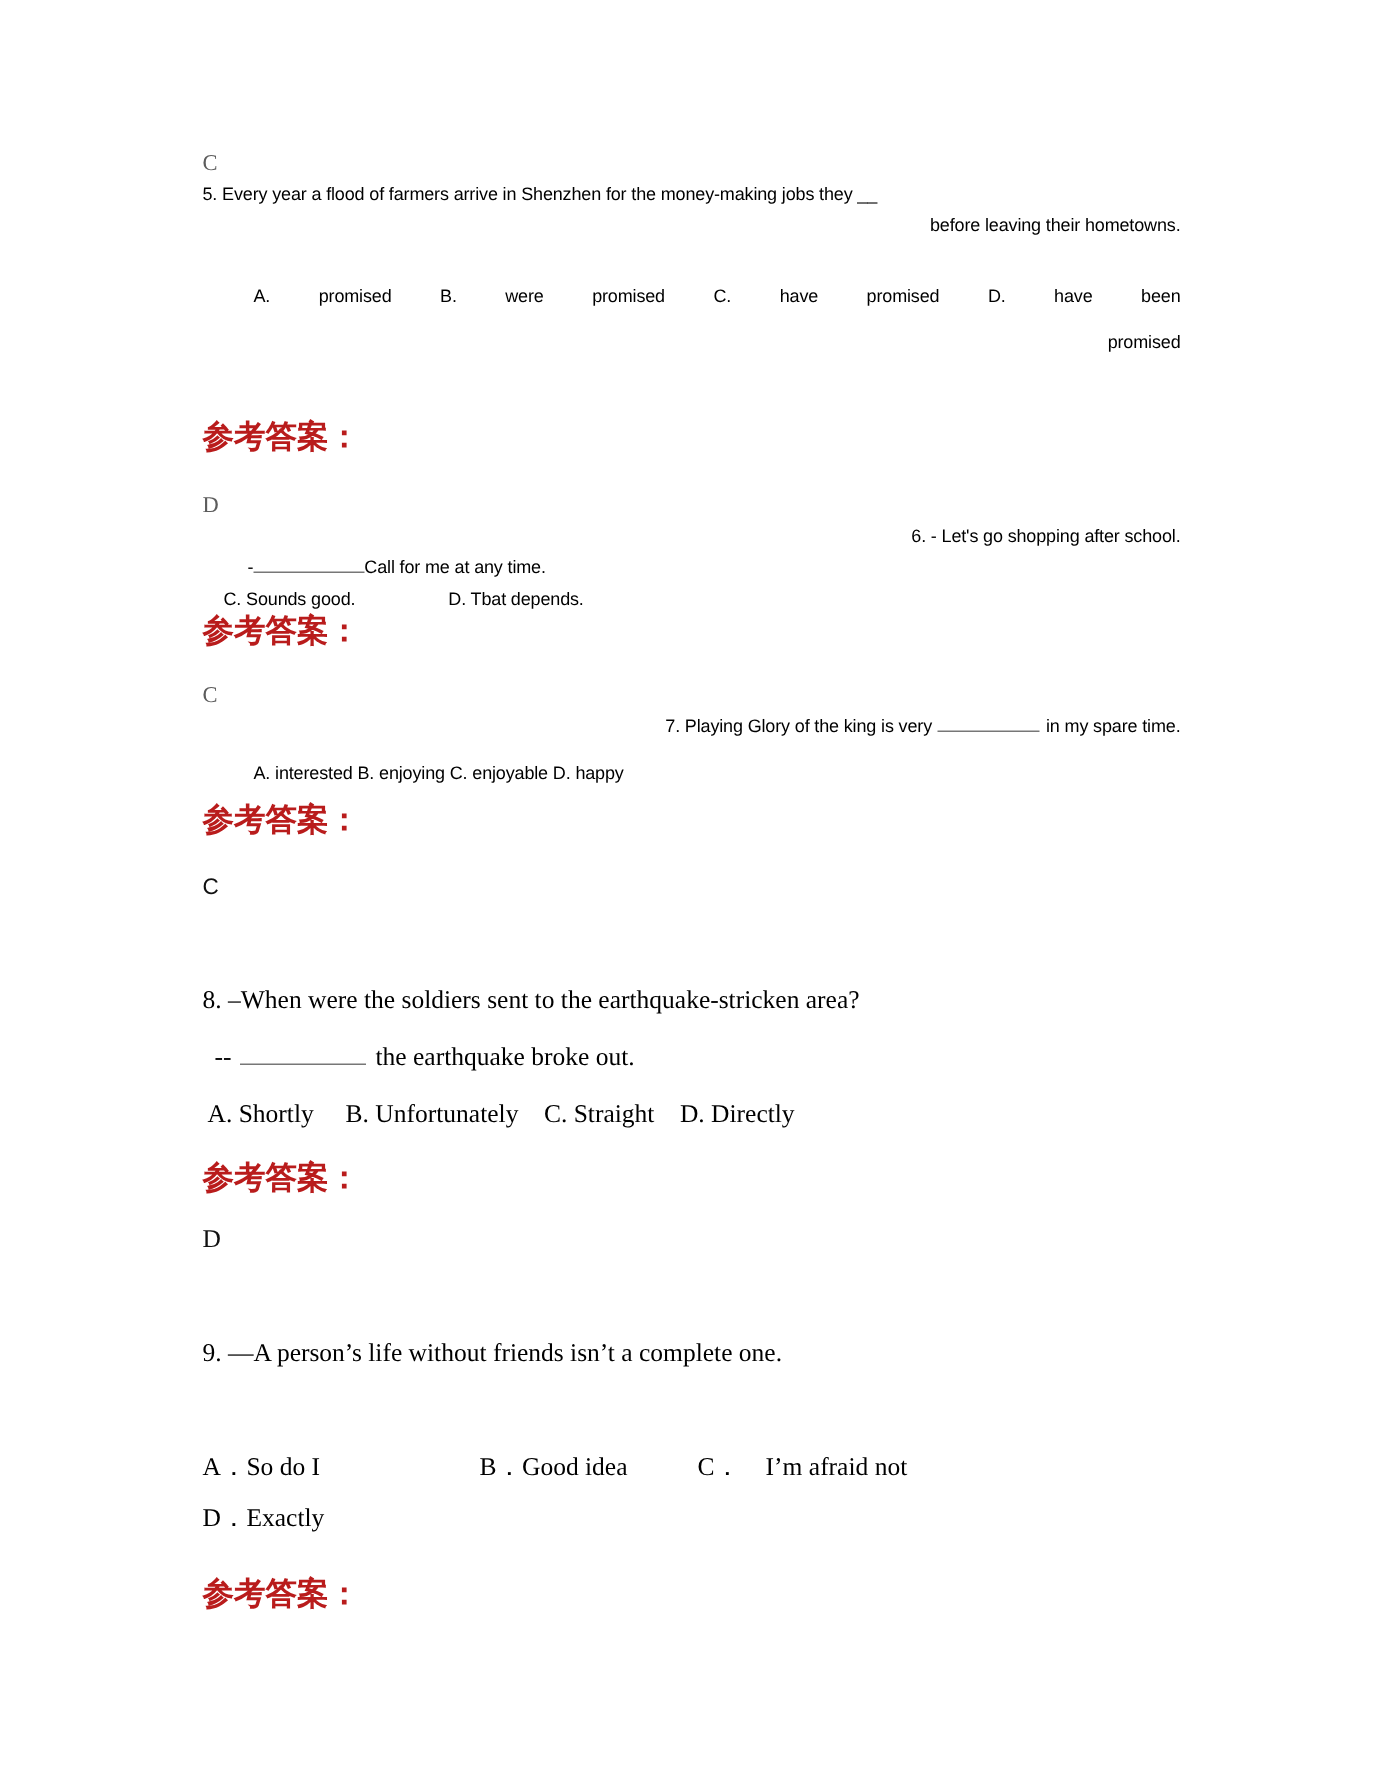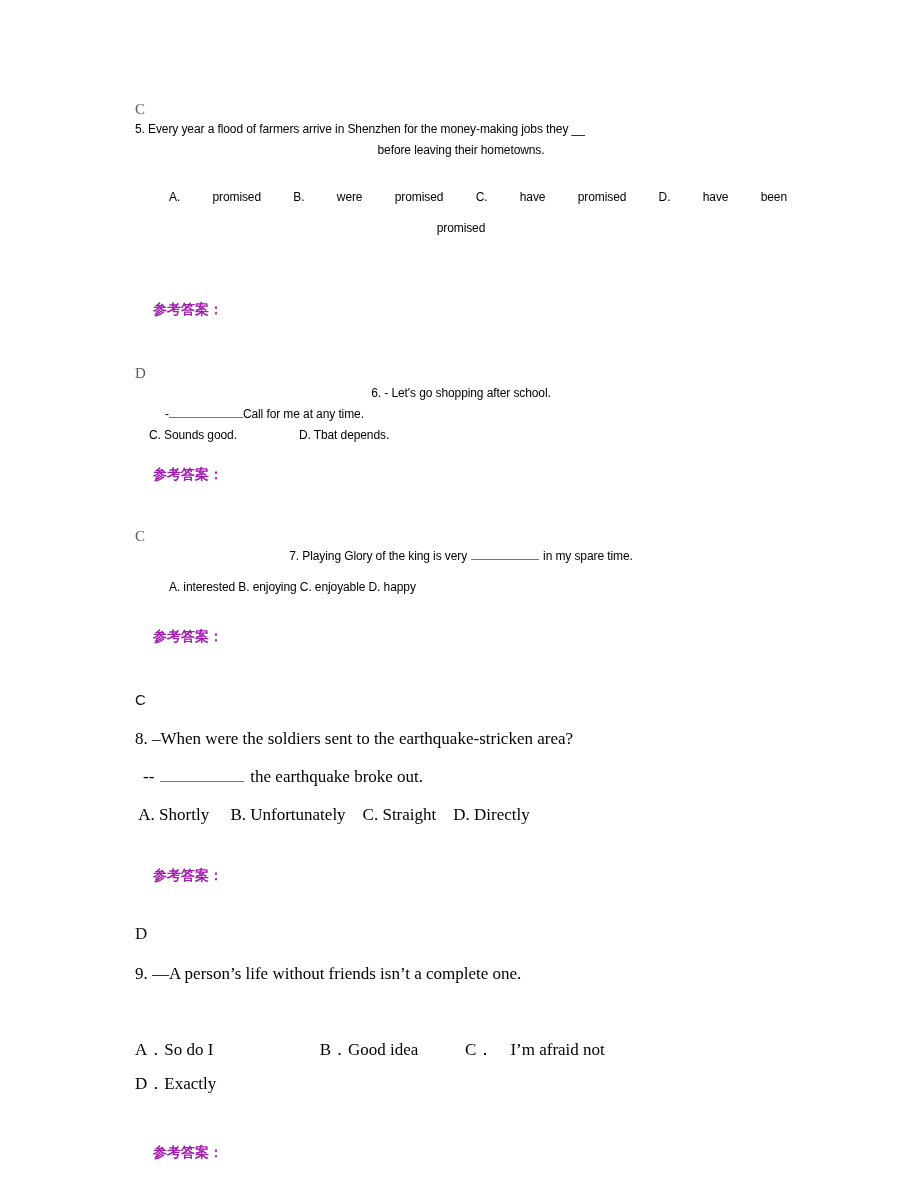--- a/index.html
+++ b/index.html
@@ -58,21 +58,21 @@
     line-height: 24px;
     margin: 0;
   }
   .q-line {
     margin: 0;
     text-align: justify;
     text-justify: inter-word;
   }
   .q-line-last {
     margin: 0;
-    text-align: center;
+    text-align: right;
   }
   .opt-justified {
     margin: 0;
     text-align: justify;
     text-align-last: justify;
     text-indent: 34px;
   }
   .opt-plain {
     margin: 0;
     text-indent: 34px;
@@ -82,31 +82,32 @@
     text-indent: 30px;
   }
   .indent-opt-small {
     margin: 0;
     text-indent: 14px;
   }
 
   .refans {
     font-family: "DejaVu Sans", "Liberation Sans", sans-serif;
     font-weight: bold;
-    font-size: 14px;
+    font-size: 21px;
     line-height: 21px;
-    margin: 18px;
-    color: #a21caf;
+    margin: 0;
+    color: #b91c1c;
   }
 
   
   .serif {
     font-family: "Liberation Serif", serif;
     font-size: 17px;
     line-height: 24px;
+    margin-top: 36px;
   }
   .serif p {
     margin: 0;
   }
   .blank-under {
     border-bottom: 1px solid #777;
     display: inline-block;
     min-width: 74px;
     vertical-align: baseline;
   }

